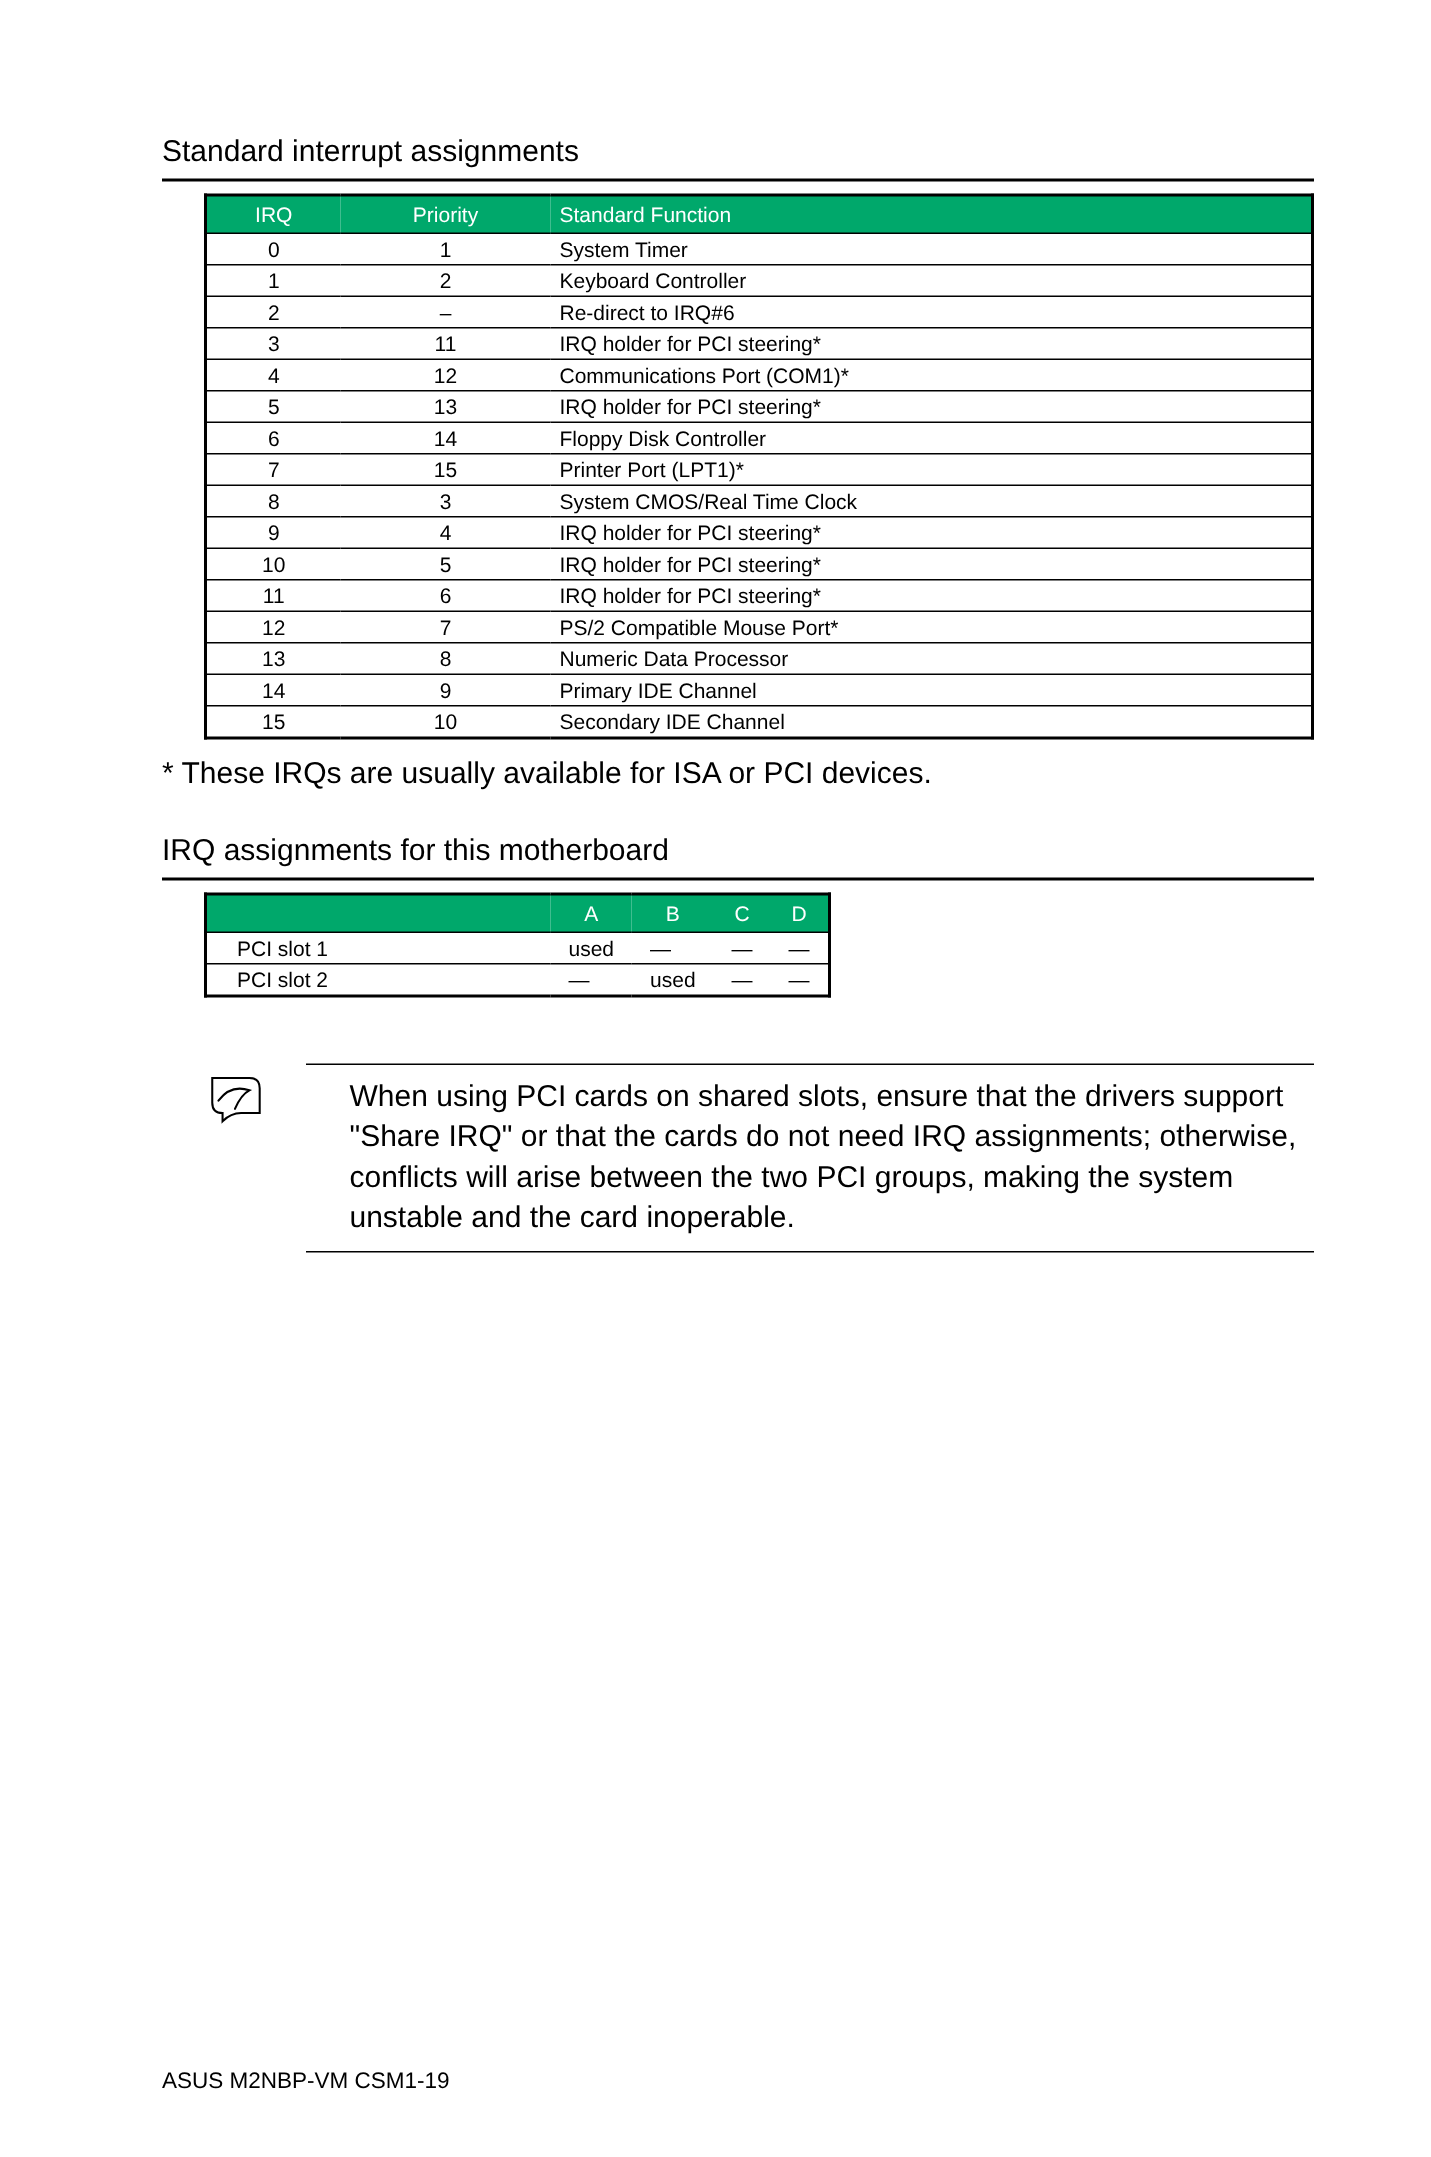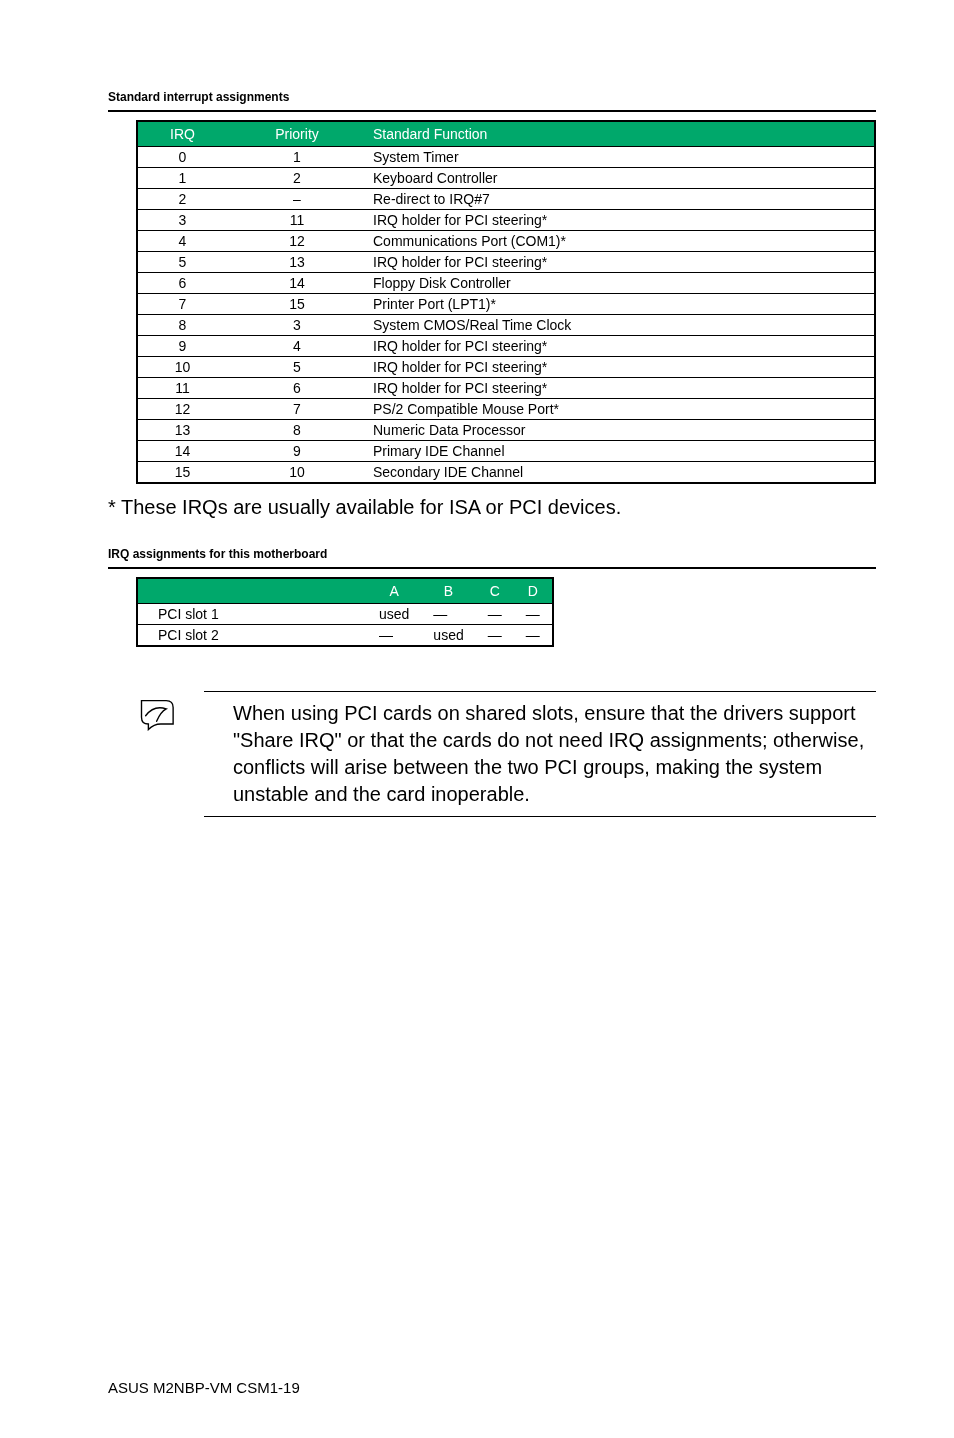--- a/index.html
+++ b/index.html
@@ -6,22 +6,22 @@
   body {
     width: 954px;
     height: 1438px;
     background: #fff;
     font-family: Arial, Helvetica, sans-serif;
     color: #000;
     padding: 90px 78px 50px 108px;
     position: relative;
   }
   .section-title {
-    font-size: 12px;
-    font-weight: bold;
+    font-size: 20px;
+    font-weight: normal;
     margin-bottom: 6px;
   }
   .title-rule {
     border: none;
     border-top: 2px solid #000;
     margin-bottom: 8px;
   }
   table.irq {
     width: 100%;
     border-collapse: collapse;
@@ -127,21 +127,21 @@
         <td>System Timer</td>
       </tr>
     <tr>
         <td class="center">1</td>
         <td class="center">2</td>
         <td>Keyboard Controller</td>
       </tr>
     <tr>
         <td class="center">2</td>
         <td class="center">–</td>
-        <td>Re-direct to IRQ#7</td>
+        <td>Re-direct to IRQ#6</td>
       </tr>
     <tr>
         <td class="center">3</td>
         <td class="center">11</td>
         <td>IRQ holder for PCI steering*</td>
       </tr>
     <tr>
         <td class="center">4</td>
         <td class="center">12</td>
         <td>Communications Port (COM1)*</td>

